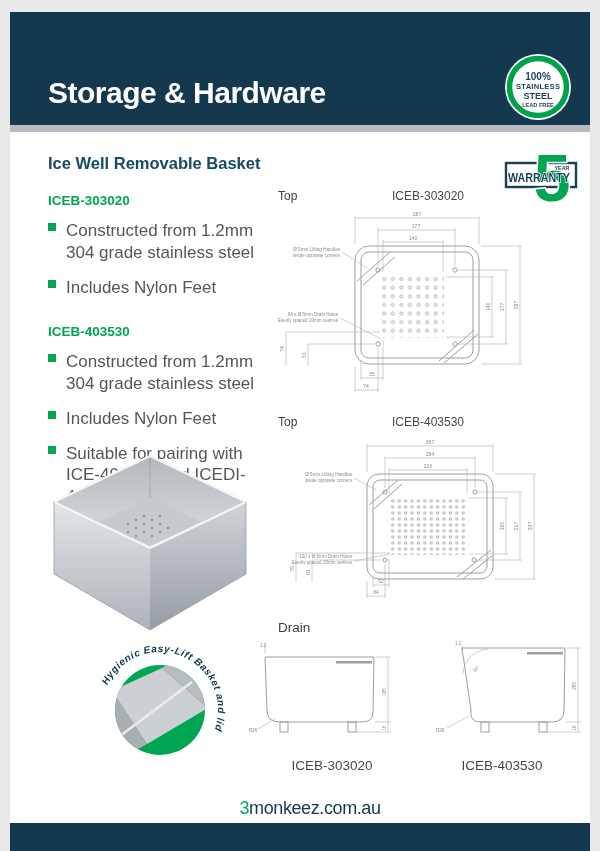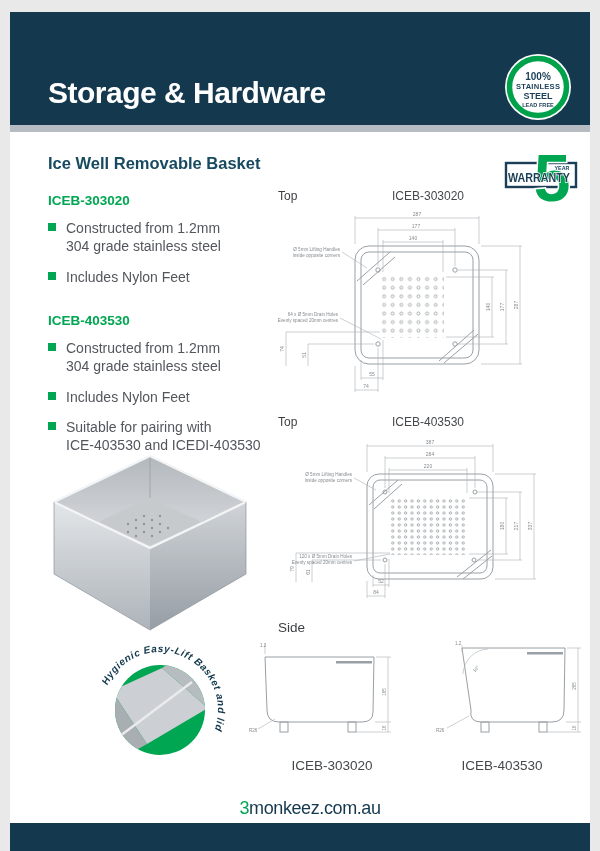--- a/index.html
+++ b/index.html
@@ -16,21 +16,21 @@
   .hdr h1{position:absolute;left:38px;top:64px;color:#fff;font-size:30px;font-weight:bold;letter-spacing:-0.5px;}
   .hdr-divider{position:absolute;left:0;top:113px;width:600px;height:7px;background:var(--divider);}
   .stainless{position:absolute;left:494px;top:41px;}
 
   
   .leftcol{position:absolute;left:38px;top:142px;width:218px;}
   .page-title{color:var(--heading);font-size:16.5px;font-weight:bold;}
   .prod-code{color:var(--green);font-size:13.5px;font-weight:bold;margin-top:20px;}
   .prod-code.second{margin-top:26px;}
   ul.bullets{list-style:none;margin-top:12px;}
-  ul.bullets li{display:flex;gap:10px;margin-bottom:13px;font-size:14px;line-height:1.28;color:var(--body);}
+  ul.bullets li{display:flex;gap:10px;margin-bottom:13px;font-size:17px;line-height:1.28;color:var(--body);}
   .bullet-sq{flex:0 0 auto;width:8px;height:8px;background:var(--green);margin-top:3px;}
   .bullet-text{white-space:pre-line;}
 
   
   .warranty{position:absolute;left:492px;top:130px;}
 
   
   .dwg{position:absolute;width:300px;}
   .dwg-head{position:relative;height:17px;font-size:12px;color:#3c3f42;}
   .dwg-view{position:absolute;left:10px;top:0;}
@@ -334,21 +334,21 @@
       <polygon points="70,32 116,72 122,58 82,24" fill="#b7bcc0"></polygon>
       <line x1="28" y1="100" x2="100" y2="46" stroke="#e9ebec" stroke-width="2.5"></line>
     </g>
     <path id="hygArc" d="M 15.4,49.5 A 58,58 0 1 1 83,130" fill="none"></path>
     <text font-size="10" font-weight="bold" font-style="italic" fill="#14384e" letter-spacing="0.6">
       <textPath href="#hygArc">Hygienic Easy-Lift Basket and lid</textPath>
     </text>
   </svg>
 
   <div class="sideblock">
-    <span class="side-head">Side</span>
+    <span class="side-head">Drain</span>
 
     <svg class="side-svg1" width="160" height="125" viewBox="0 0 160 125">
       <g stroke="var(--line)" stroke-width="1" fill="none">
         <path d="M17,17 L126,17 L125,72 Q125,82 114,82 L31,82 Q19,82 19,70 Z"></path>
         <rect x="32" y="82" width="8" height="10"></rect>
         <rect x="100" y="82" width="8" height="10"></rect>
       </g>
       <rect x="88" y="21" width="36" height="2.5" fill="#9aa0a5"></rect>
       <g stroke="var(--dim)" stroke-width="0.6" fill="none">
         <line x1="17" y1="14" x2="17" y2="4"></line>

